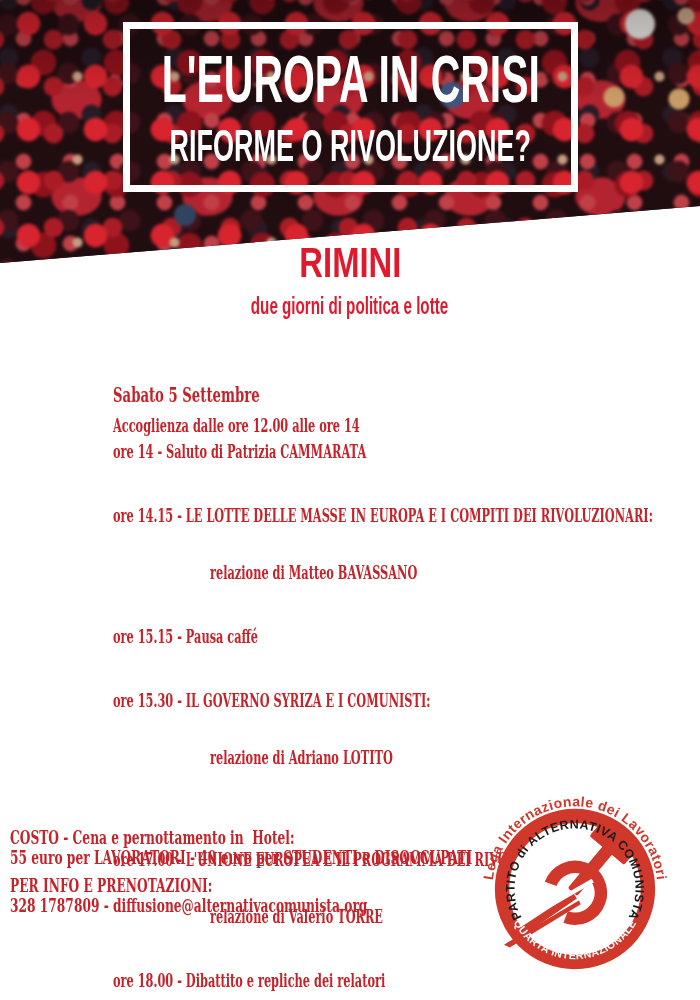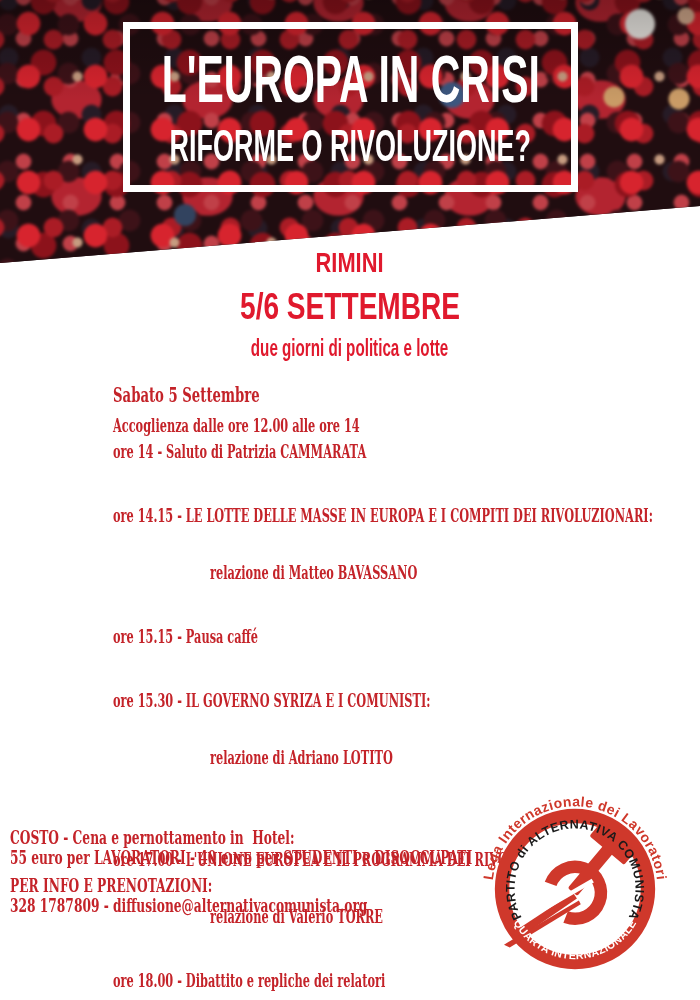--- a/index.html
+++ b/index.html
@@ -42,21 +42,21 @@
   
   .title-box{
     position:absolute;left:123px;top:22px;width:455px;height:170px;box-sizing:border-box;
     border:7px solid #fff;display:flex;flex-direction:column;align-items:center;justify-content:center;
     text-align:center;color:#fff;
   }
   .title-l1{font-size:66px;font-weight:700;line-height:78px;white-space:pre;display:inline-block;transform:scaleX(.62);}
   .title-l2{font-size:45px;font-weight:700;line-height:56px;white-space:pre;display:inline-block;transform:scaleX(.60);}
   
   .headline{position:absolute;left:0;top:240px;width:700px;text-align:center;color:var(--headline-red,#e0192d);}
-  .headline .city{font-size:28px;font-weight:700;line-height:46px;}
+  .headline .city{font-size:42px;font-weight:700;line-height:46px;}
   .headline .dates{font-size:36px;font-weight:700;line-height:42px;}
   .headline .tagline{font-size:23px;font-weight:700;line-height:40px;}
   .cond78{display:inline-block;transform:scaleX(.78);white-space:pre;}
   .cond66{display:inline-block;transform:scaleX(.66);white-space:pre;}
   
   .schedule{
     position:absolute;left:113px;top:384px;width:760px;transform:scaleX(.63);transform-origin:0 0;
     color:var(--body-red,#c42329);font-family:"DejaVu Serif",serif;font-weight:700;font-size:18px;line-height:19px;
   }
   .day-header{font-size:21px;line-height:22px;margin-bottom:10px;white-space:pre;}
@@ -84,21 +84,20 @@
     <div class="shade"></div>
   </div>
 
   <div class="title-box">
     <span class="title-l1">L'EUROPA IN CRISI</span>
     <span class="title-l2">RIFORME O RIVOLUZIONE?</span>
   </div>
 
   <div class="headline">
     <div class="city"><span class="cond78">RIMINI</span></div>
-    <div class="dates"><span class="cond78">5/6 SETTEMBRE</span></div>
     <div class="tagline"><span class="cond66">due giorni di politica e lotte</span></div>
   </div>
 
   <div class="schedule">
     <div class="day-header">Sabato 5 Settembre</div>
     <div class="sched-item">Accoglienza dalle ore 12.00 alle ore 14</div>
     <div class="sched-item">ore 14 - Saluto di Patrizia CAMMARATA</div>
     <div class="sched-item">
       <div>ore 14.15 - LE LOTTE DELLE MASSE IN EUROPA E I COMPITI DEI RIVOLUZIONARI:</div>
       <div class="sched-sub">relazione di Matteo BAVASSANO</div>

